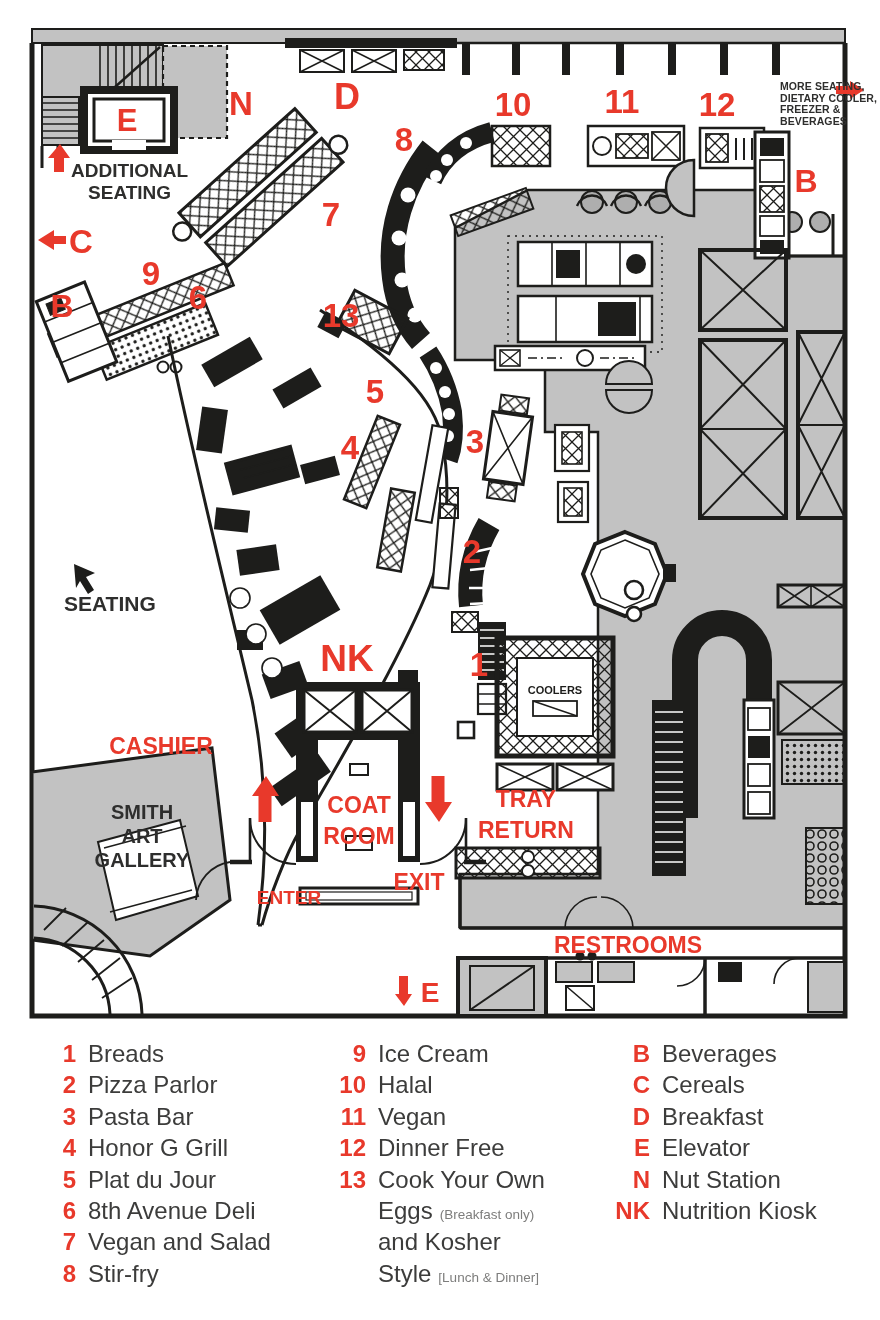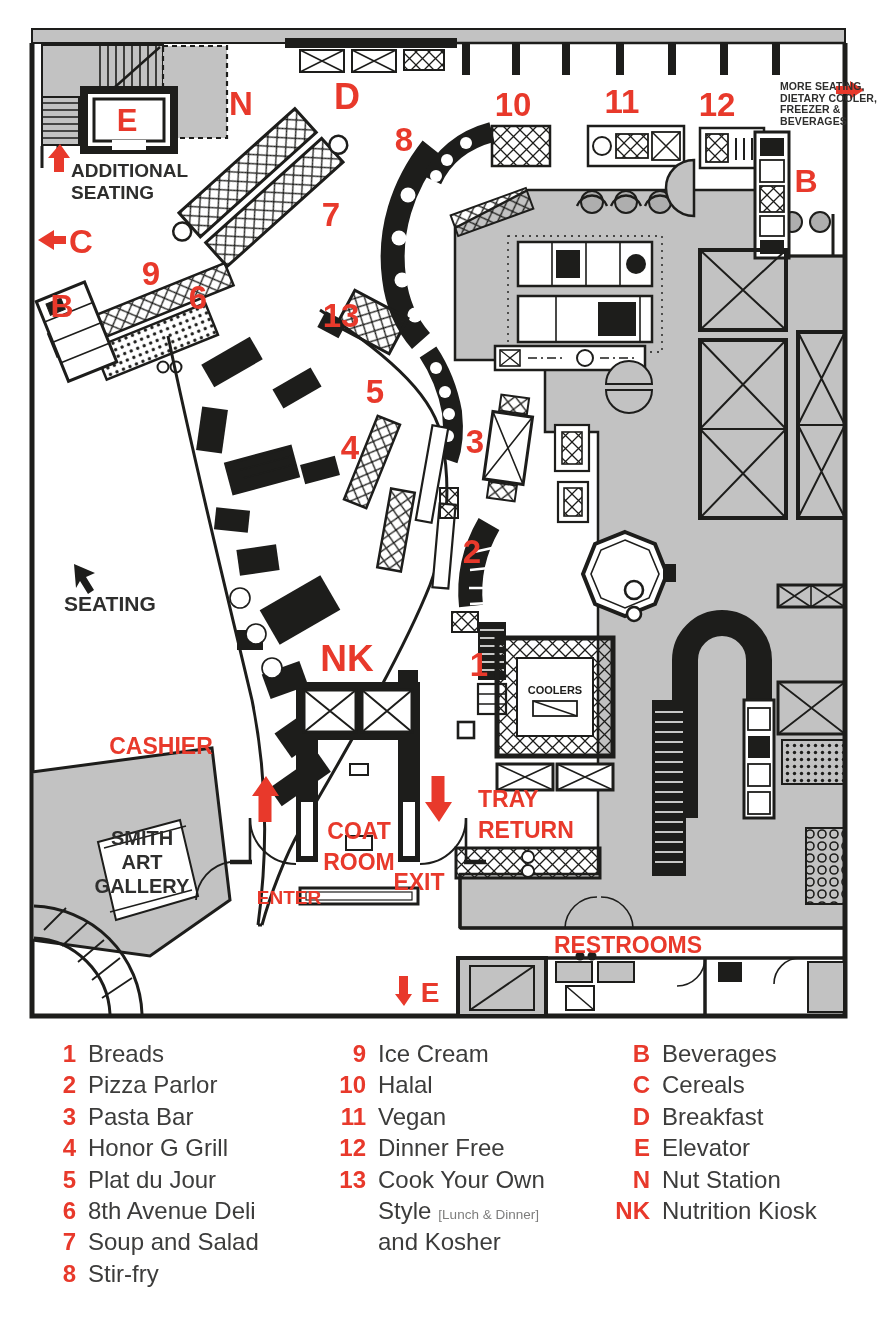--- a/index.html
+++ b/index.html
@@ -1,25 +1,25 @@
 <!DOCTYPE html>
 <html><head>
 <meta charset="utf-8">
 <style>
   html,body{margin:0;padding:0;background:#fff;}
   #stage{position:relative;width:880px;height:1320px;background:#fff;overflow:hidden;
          font-family:"Liberation Sans", sans-serif;}
   #plan-svg{position:absolute;left:0;top:0;}
-  .lbl{position:absolute;white-space:nowrap;font-weight:700;}
+  .lbl{position:absolute;white-space:nowrap;font-weight:700;text-align:center;}
   .red{color:#e8392b;}
   .ink{color:#2e2e2d;}
   .mk{position:absolute;transform:translate(-50%,-50%);font-weight:700;color:#e8392b;
       font-size:33px;white-space:nowrap;line-height:1;}
   .ctr{transform:translate(-50%,-50%);}
-  .ctrx{transform:translate(-50%,0);margin-top:26px;}
+  .ctrx{transform:translate(-50%,0);}
   .note{position:absolute;left:746px;top:81px;width:104px;color:#2e2e2d;font-weight:700;
         font-size:10.5px;line-height:11.5px;letter-spacing:.1px;margin-left:34px;}
   .legend-col{position:absolute;top:1040px;}
   .lrow{display:flex;align-items:baseline;height:31.4px;}
   .lkey{font-weight:700;color:#e8392b;font-size:24px;text-align:right;flex:none;}
   .llab{font-weight:400;color:#3c3c3b;font-size:24px;margin-left:12px;white-space:nowrap;text-align:center;}
   .k1{width:26px;} .k2{width:38px;} .k3{width:52px;}
   .wrapline{display:flex;align-items:baseline;height:31.4px;font-size:24px;color:#3c3c3b;}
   .wsmall{font-size:13.5px;color:#7d7d7c;margin-left:7px;font-weight:400;}
 </style>
@@ -452,21 +452,21 @@
   <div class="lrow">
         <span class="lkey k1">5</span>
         <span class="llab">Plat du Jour</span>
       </div>
   <div class="lrow">
         <span class="lkey k1">6</span>
         <span class="llab">8th Avenue Deli</span>
       </div>
   <div class="lrow">
         <span class="lkey k1">7</span>
-        <span class="llab">Soup and Salad</span>
+        <span class="llab">Vegan and Salad</span>
       </div>
   <div class="lrow">
         <span class="lkey k1">8</span>
         <span class="llab">Stir-fry</span>
       </div>
 </div>
 
 <div class="legend-col" style="left:328px">
   <div class="lrow">
         <span class="lkey k2">9</span>
@@ -480,28 +480,32 @@
         <span class="lkey k2">11</span>
         <span class="llab">Vegan</span>
       </div>
   <div class="lrow">
         <span class="lkey k2">12</span>
         <span class="llab">Dinner Free</span>
       </div>
   <div class="lrow">
         <span class="lkey k2">13</span>
         <span class="llab">Cook Your Own</span>
+      </div>
+  <div class="wrapline" style="padding-left:50px">
+        <span>Eggs</span>
+        <span class="wsmall">(Breakfast only)</span>
+      </div>
+  <div class="wrapline" style="padding-left:50px">
+        <span>and Kosher</span>
       </div>
   <div class="wrapline" style="padding-left:50px">
         <span>Style</span>
         <span class="wsmall">[Lunch &amp; Dinner]</span>
       </div>
-  <div class="wrapline" style="padding-left:50px">
-        <span>and Kosher</span>
-      </div>
 </div>
 
 <div class="legend-col" style="left:598px">
   <div class="lrow">
         <span class="lkey k3">B</span>
         <span class="llab">Beverages</span>
       </div>
   <div class="lrow">
         <span class="lkey k3">C</span>
         <span class="llab">Cereals</span>

